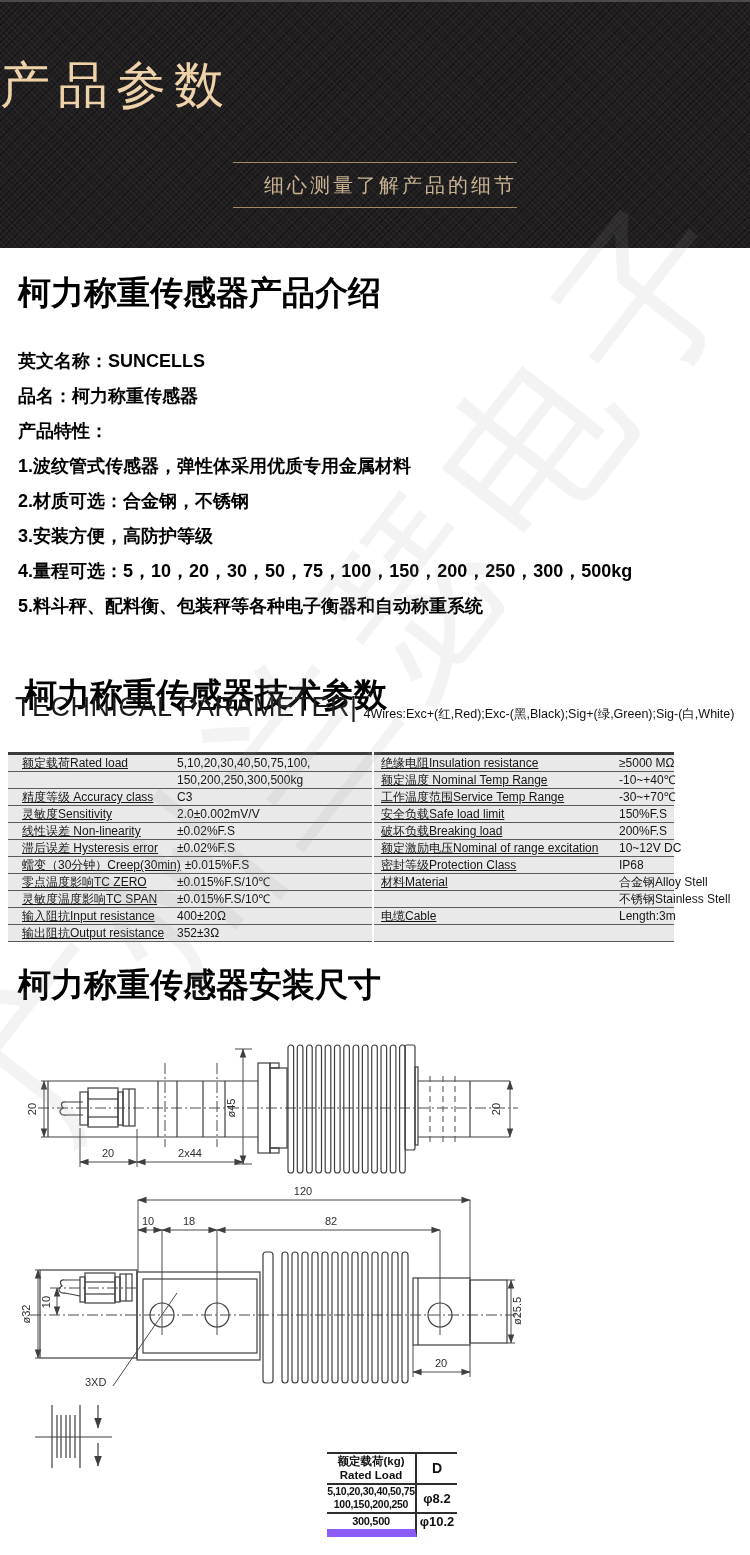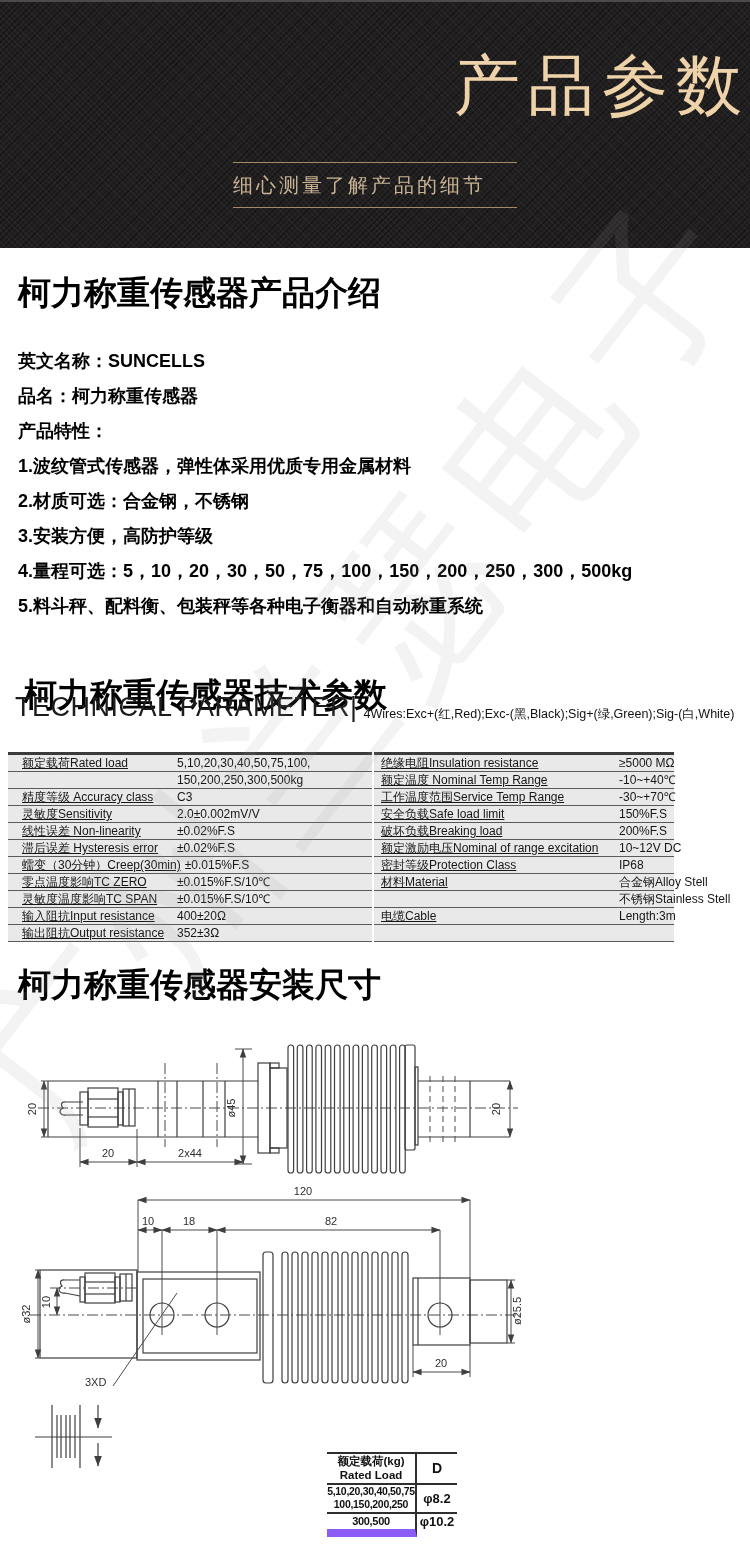--- a/index.html
+++ b/index.html
@@ -7,24 +7,24 @@
   body { width:750px; height:1555px; position:relative; overflow:hidden;
          font-family:"Liberation Sans", sans-serif; color:#000; }
 
   
   .hero { position:absolute; left:0; top:0; width:750px; height:248px;
     background-color:#211f20;
     background-image:
       repeating-linear-gradient(45deg, rgba(255,255,255,.04) 0 1px, transparent 1px 4px),
       repeating-linear-gradient(135deg, rgba(0,0,0,.35) 0 1px, transparent 1px 4px);
     border-top:2px solid #4d4b49; }
-  .hero-title { position:absolute; top:36px; left:0; width:100%; text-align:right;
-    font-size:66px; line-height:95px; letter-spacing:8px; color:#eed2a9; font-weight:400; }
+  .hero-title { position:absolute; top:36px; left:0; width:100%; text-align:left;
+    font-size:50px; line-height:95px; letter-spacing:8px; color:#eed2a9; font-weight:400; }
   .hero-sub { position:absolute; top:160px; left:50%; transform:translateX(-50%);
-    width:284px; text-align:left;
+    width:284px; text-align:right;
     border-top:1px solid #a28a69; border-bottom:1px solid #a28a69; padding:9px 0; }
   .hero-sub span { font-size:20px; line-height:26px; letter-spacing:3px; color:#c9b394; }
 
   
   .h2 { position:absolute; left:18px; font-size:33px; line-height:38px; font-weight:700; color:#000; white-space:nowrap; }
 
   
   .intro-lines { position:absolute; left:18px; top:344px; font-size:18px; line-height:35px;
     font-weight:700; color:#000; white-space:nowrap; }
 

